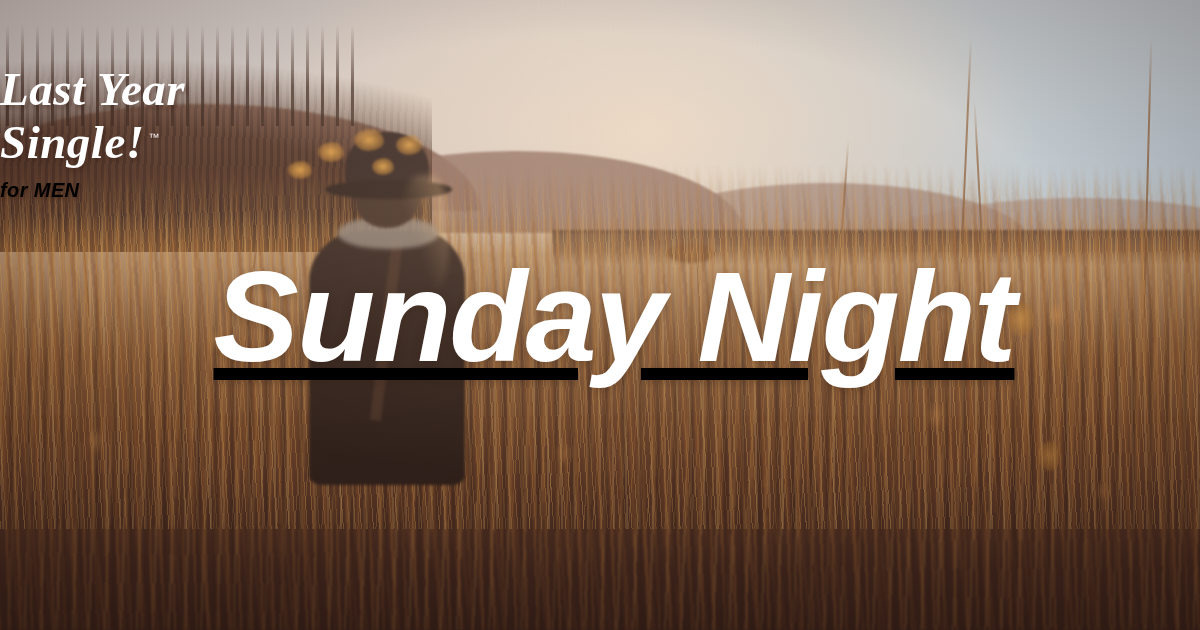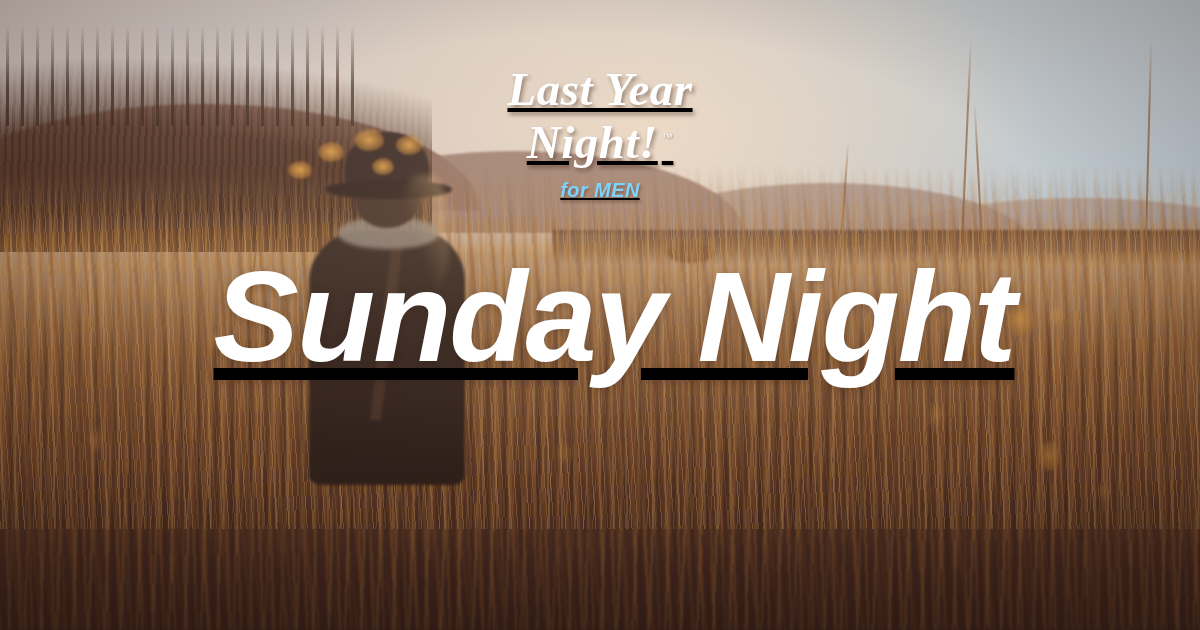--- a/index.html
+++ b/index.html
@@ -231,21 +231,21 @@
     position:absolute; inset:0;
     background: linear-gradient(180deg, rgba(58,34,24,0) 28%, rgba(58,34,24,.14) 52%, rgba(44,24,17,.24) 100%);
     pointer-events:none;
   }
 
   
   .overlay { position:absolute; inset:0; }
 
   .brand {
     position:absolute; left:0; top:66px; width:100%;
-    text-align:center; line-height:1;text-decoration:underline;
+    line-height:1;
   }
   .brand-line {
     display:block;
     font-family: "Liberation Serif", "DejaVu Serif", serif;
     font-weight:700; font-style:italic;
     color:#ffffff;
     font-size:47px;
     letter-spacing:.5px;
     text-shadow: 2px 3px 4px rgba(60,32,20,.45);
   }
@@ -259,21 +259,21 @@
     color:#ffffff;
     text-shadow: 1px 1px 2px rgba(60,32,20,.5);
   }
   .brand-sub {
     display:block;
     margin-top:14px;
     font-family: "Liberation Sans", sans-serif;
     font-style:italic; font-weight:700;
     font-size:20px;
     letter-spacing:.4px;
-    color:#7dd3fc;
+    color:#000000;
     text-shadow: 1px 2px 3px rgba(60,32,20,.45);
   }
 
   .headline {
     position:absolute; left:14px; top:250px; width:100%;
     text-align:center;
     text-decoration:underline;
   }
   .headline-line {
     display:block;
@@ -343,21 +343,21 @@
 
     <div class="grade"></div>
     <div class="scrim"></div>
     <div class="vignette"></div>
   </div>
 
   <div class="overlay">
 
     <div class="brand">
       <span class="brand-line">Last Year</span>
-      <span class="brand-line brand-line-2"><span>Night!</span><span class="brand-tm">™</span></span>
+      <span class="brand-line brand-line-2"><span>Single!</span><span class="brand-tm">™</span></span>
       <span class="brand-sub">for MEN</span>
     </div>
 
     <div class="headline">
       <span class="headline-line">Sunday Night</span>
     </div>
 
   </div>
 </div>
 

